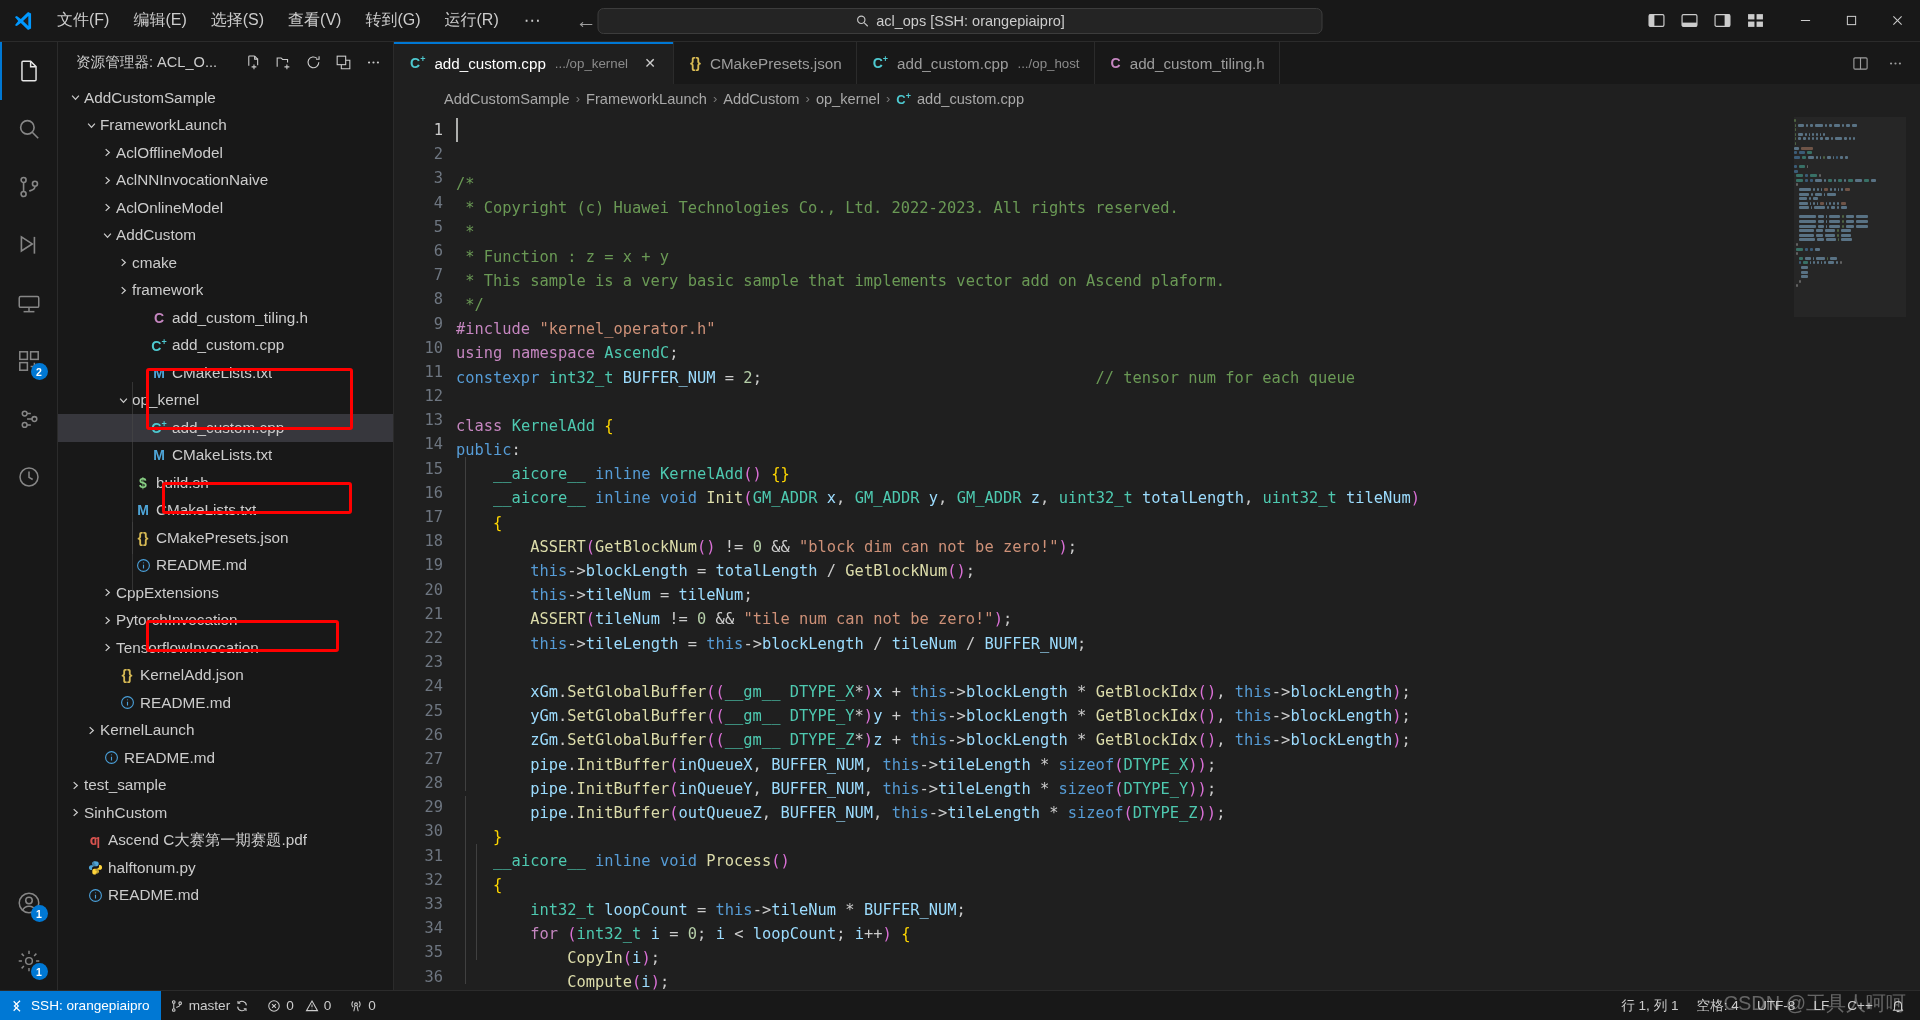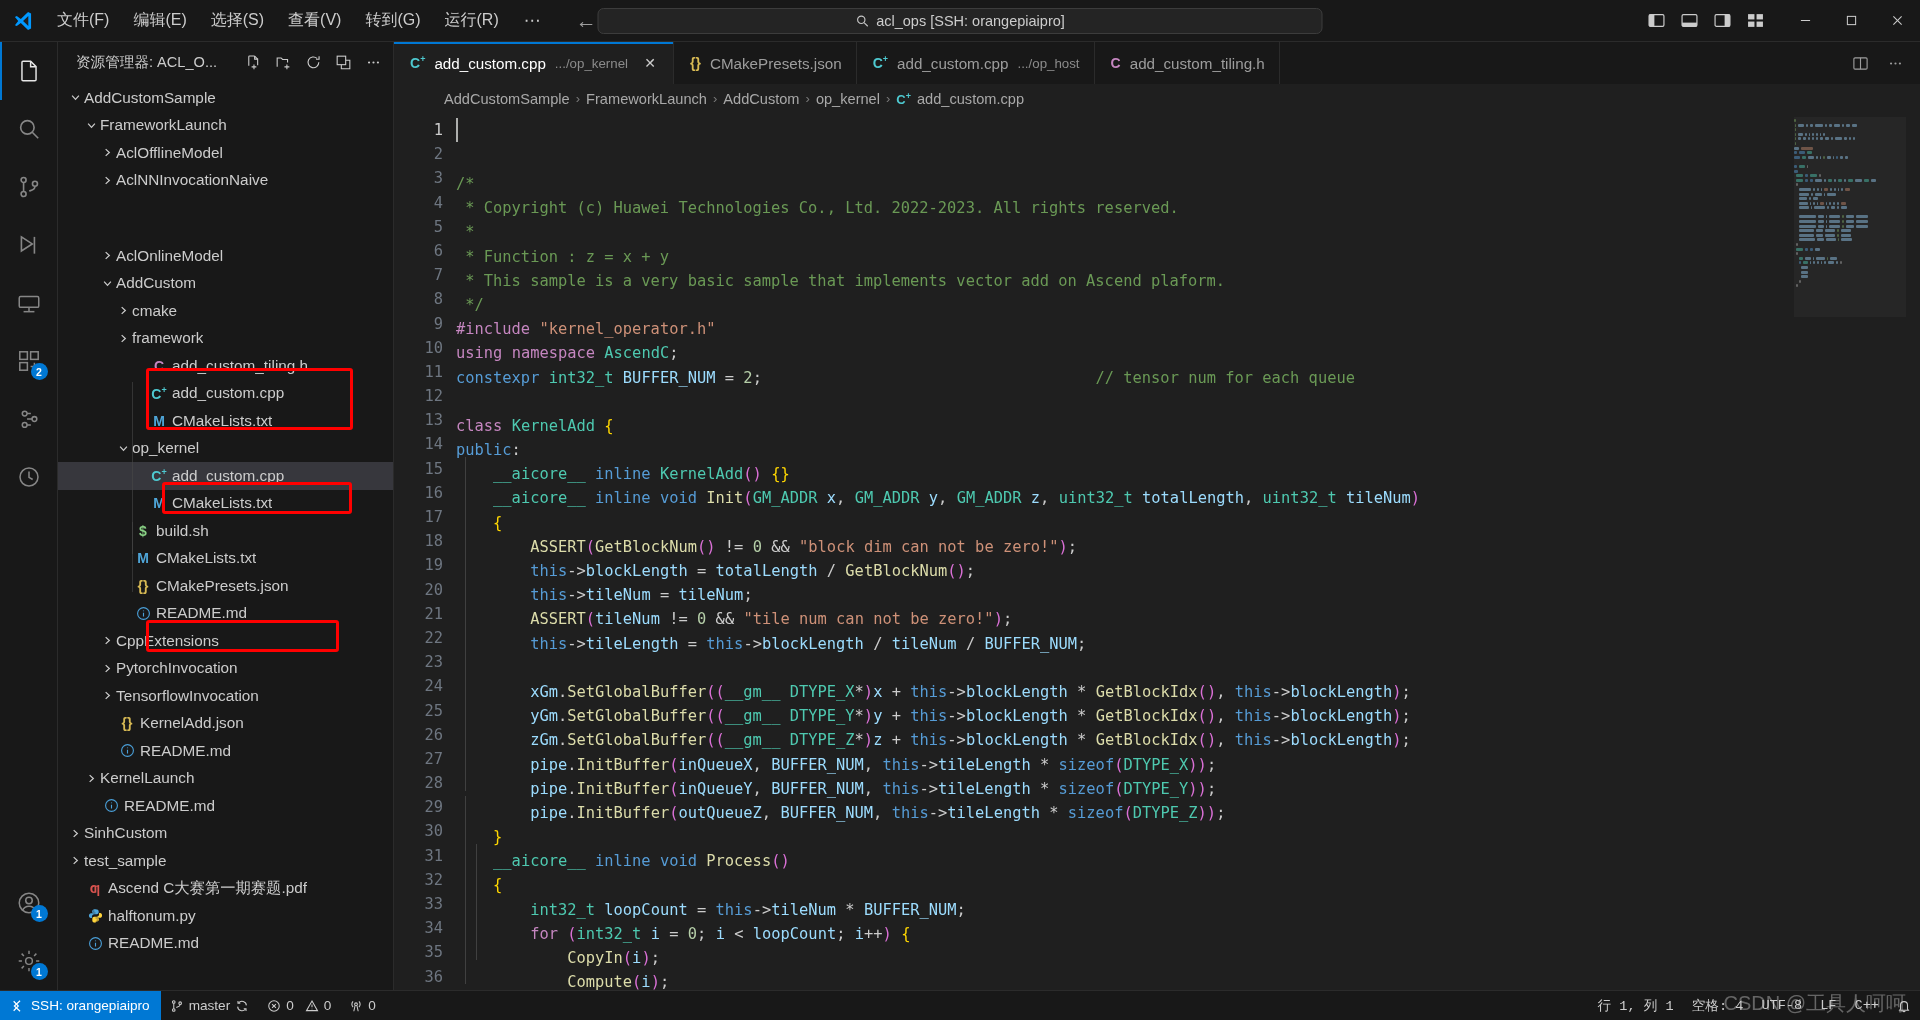--- a/index.html
+++ b/index.html
@@ -185,21 +185,21 @@
   
   .statusbar {
     height: 30px; flex: 0 0 30px; background: #181818; display: flex; align-items: center;
     font-size: 13.6px; color: #cccccc; border-top: 1px solid #2b2b2b;
   }
   .remote {
     background: #0078d4; color: #ffffff; height: 30px; display: flex; align-items: center;
     gap: 7px; padding: 0 11px 0 10px; font-size: 13.6px;
   }
   .st-item { display:flex; align-items:center; gap: 5px; padding: 0 9px; height: 30px; }
-  .st-right { margin-left: auto; display: flex; align-items: center; padding-right: 0; font-family: Liberation Mono, monospace;}
+  .st-right { margin-left: auto; display: flex; align-items: center; padding-right: 6px;}
   .watermark {
     position: absolute; right: 14px; bottom: 3px; font-size: 20px;
     color: rgba(210,210,210,0.42); pointer-events: none; white-space: nowrap;
   }
   svg { display: block; }
 </style>
 </head>
 <body>
 
 <div id="app">
@@ -427,21 +427,21 @@
             <span class="lbl">AclOfflineModel</span>
           </div>
           <div class="row" style="padding-left: 40px;">
             <span class="twisty">
               <svg width="11" height="11" viewBox="0 0 12 12" fill="none" stroke="#cccccc" stroke-width="1.35">
                 <path d="M4 2.3 8 6l-4 3.7"></path>
               </svg>
             </span>
             <span class="lbl">AclNNInvocationNaive</span>
           </div>
-          <div class="row" style="padding-left: 40px; margin-top: 48px;">
+          <div class="row" style="padding-left: 40px;">
             <span class="twisty">
               <svg width="11" height="11" viewBox="0 0 12 12" fill="none" stroke="#cccccc" stroke-width="1.35">
                 <path d="M4 2.3 8 6l-4 3.7"></path>
               </svg>
             </span>
             <span class="lbl">AclOnlineModel</span>
           </div>
           <div class="row" style="padding-left: 40px;">
             <span class="twisty">
               <svg width="11" height="11" viewBox="0 0 12 12" fill="none" stroke="#cccccc" stroke-width="1.35">
@@ -598,29 +598,29 @@
               </svg>
             </span>
             <span class="lbl">README.md</span>
           </div>
           <div class="row" style="padding-left: 8px;">
             <span class="twisty">
               <svg width="11" height="11" viewBox="0 0 12 12" fill="none" stroke="#cccccc" stroke-width="1.35">
                 <path d="M4 2.3 8 6l-4 3.7"></path>
               </svg>
             </span>
+            <span class="lbl">test_sample</span>
+          </div>
+          <div class="row" style="padding-left: 8px;">
+            <span class="twisty">
+              <svg width="11" height="11" viewBox="0 0 12 12" fill="none" stroke="#cccccc" stroke-width="1.35">
+                <path d="M4 2.3 8 6l-4 3.7"></path>
+              </svg>
+            </span>
             <span class="lbl">SinhCustom</span>
-          </div>
-          <div class="row" style="padding-left: 8px;">
-            <span class="twisty">
-              <svg width="11" height="11" viewBox="0 0 12 12" fill="none" stroke="#cccccc" stroke-width="1.35">
-                <path d="M4 2.3 8 6l-4 3.7"></path>
-              </svg>
-            </span>
-            <span class="lbl">test_sample</span>
           </div>
           <div class="row" style="padding-left: 8px;">
             <span class="twisty"></span>
             <span class="ficon ic-pdf">
               <span style="font-weight:700">ƣ</span>
             </span>
             <span class="lbl">Ascend C大赛第一期赛题.pdf</span>
           </div>
           <div class="row" style="padding-left: 8px;">
             <span class="twisty"></span>

